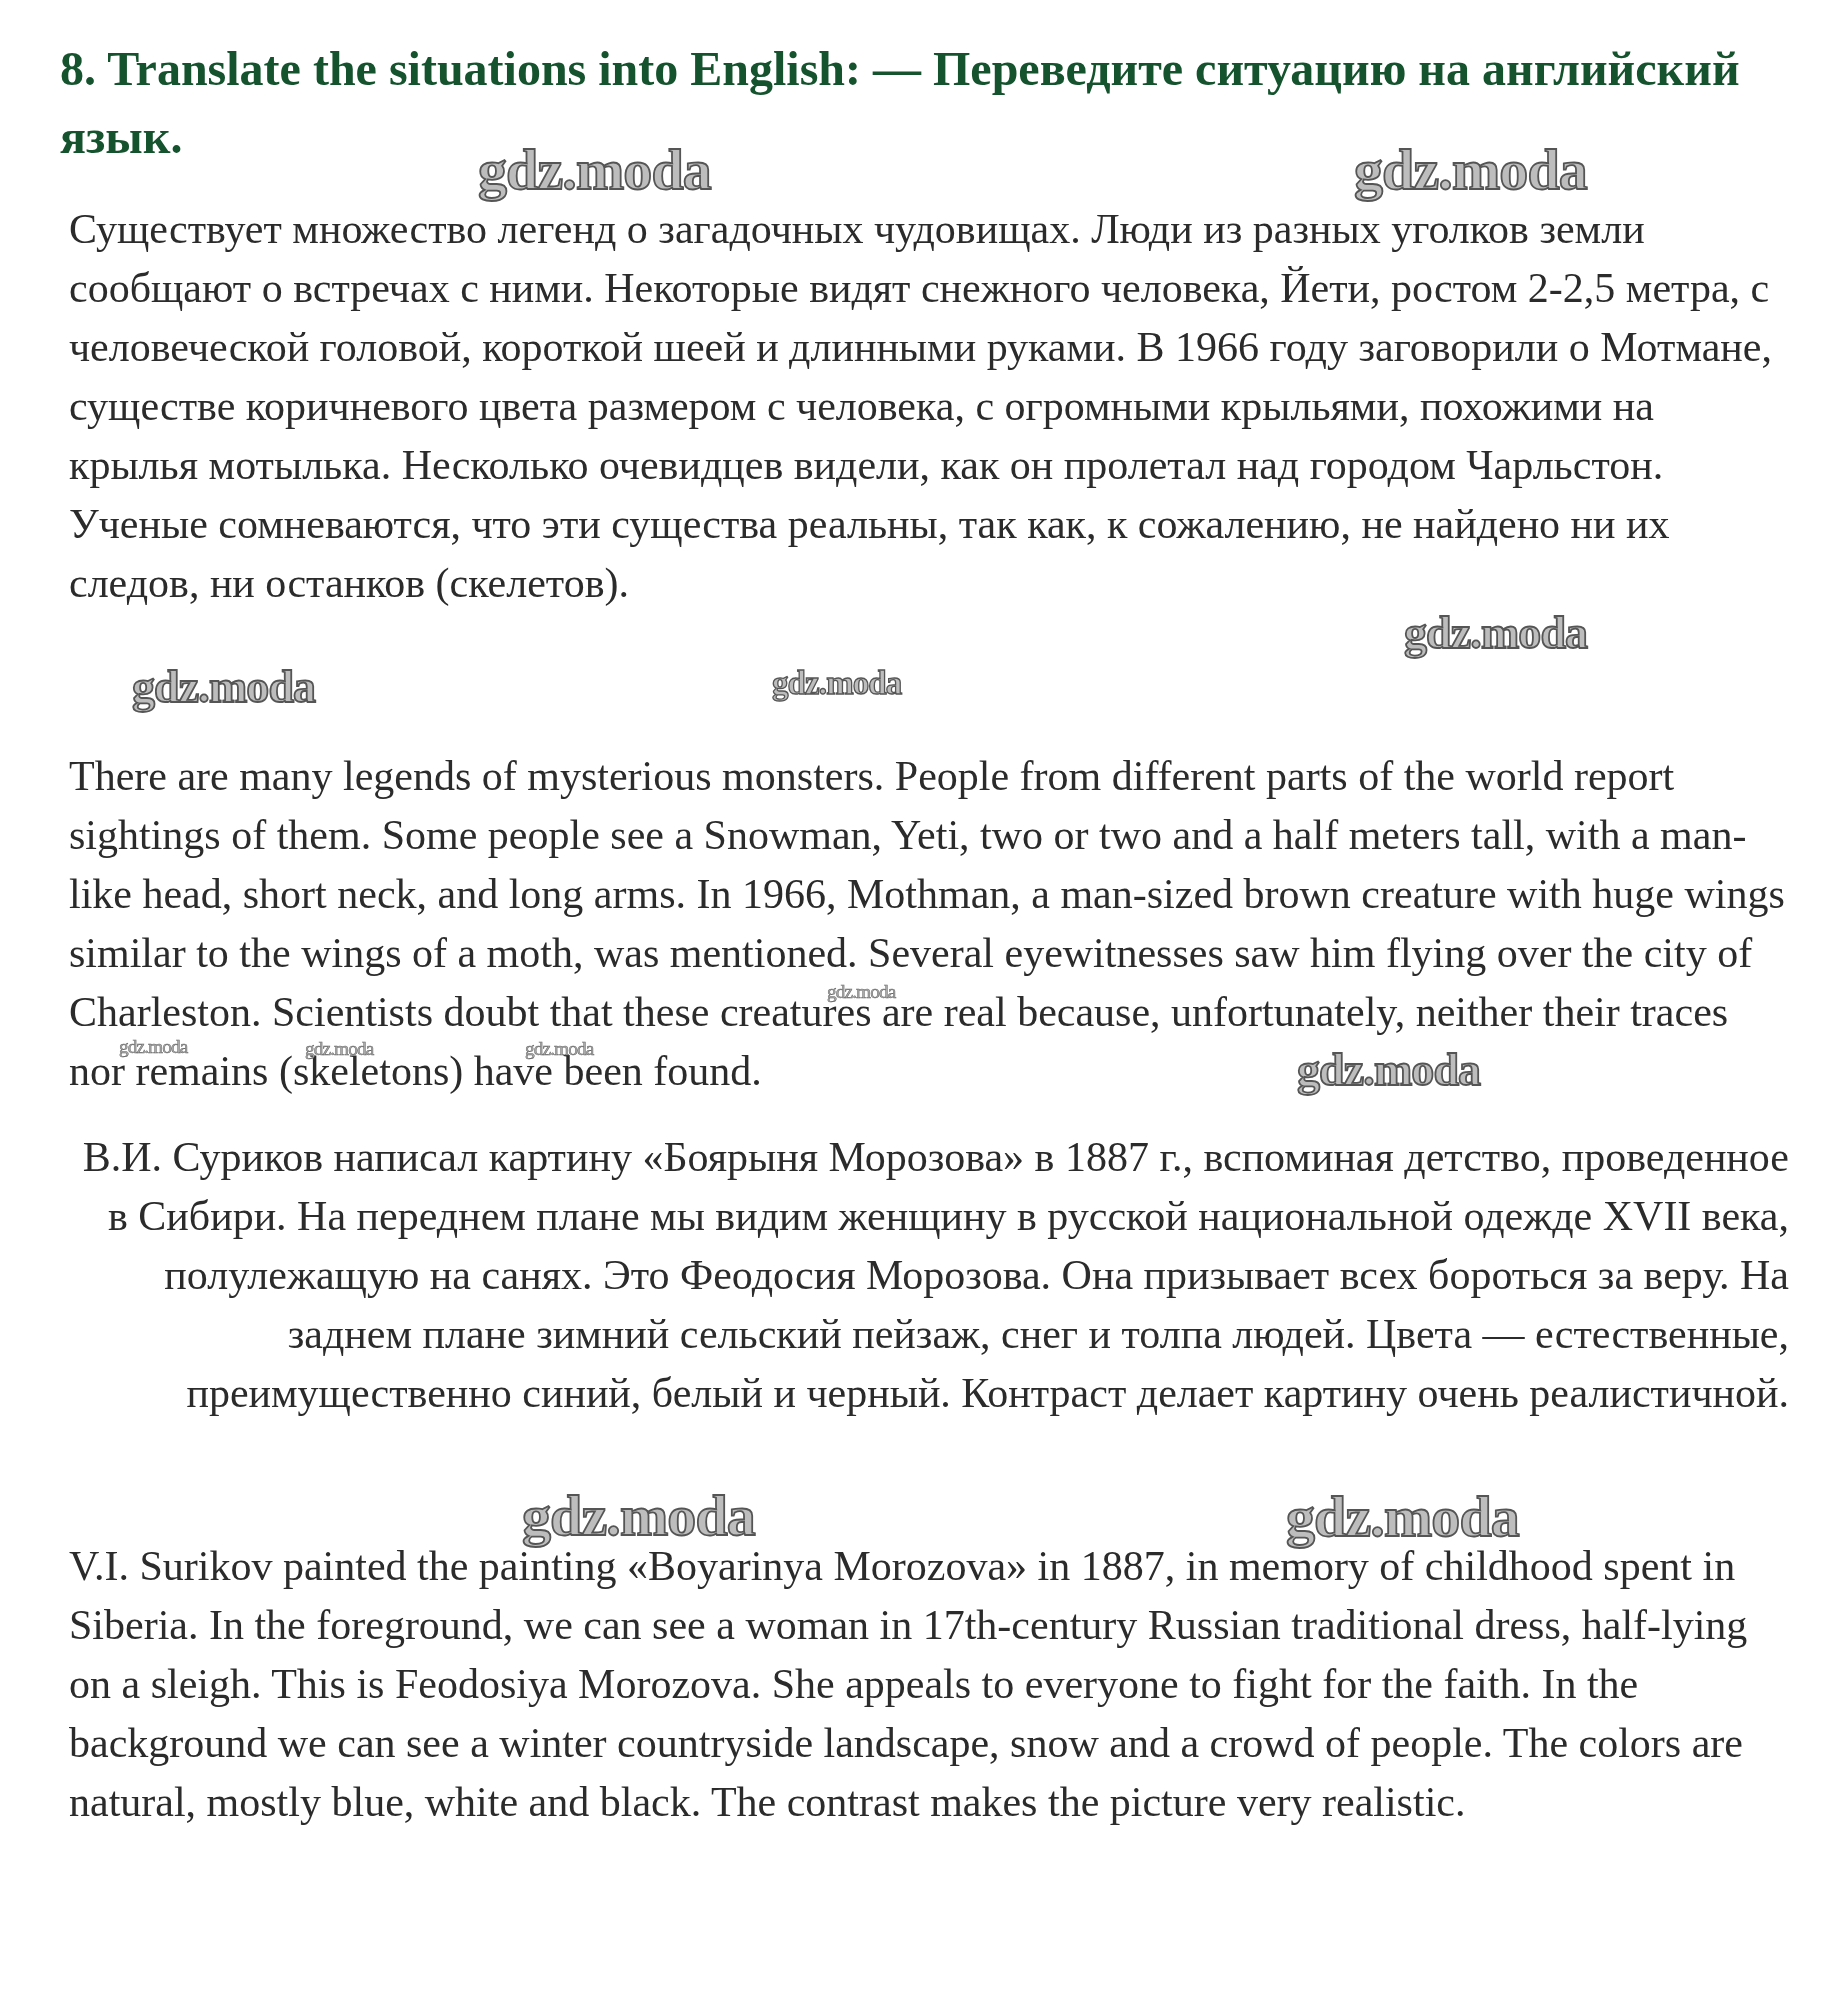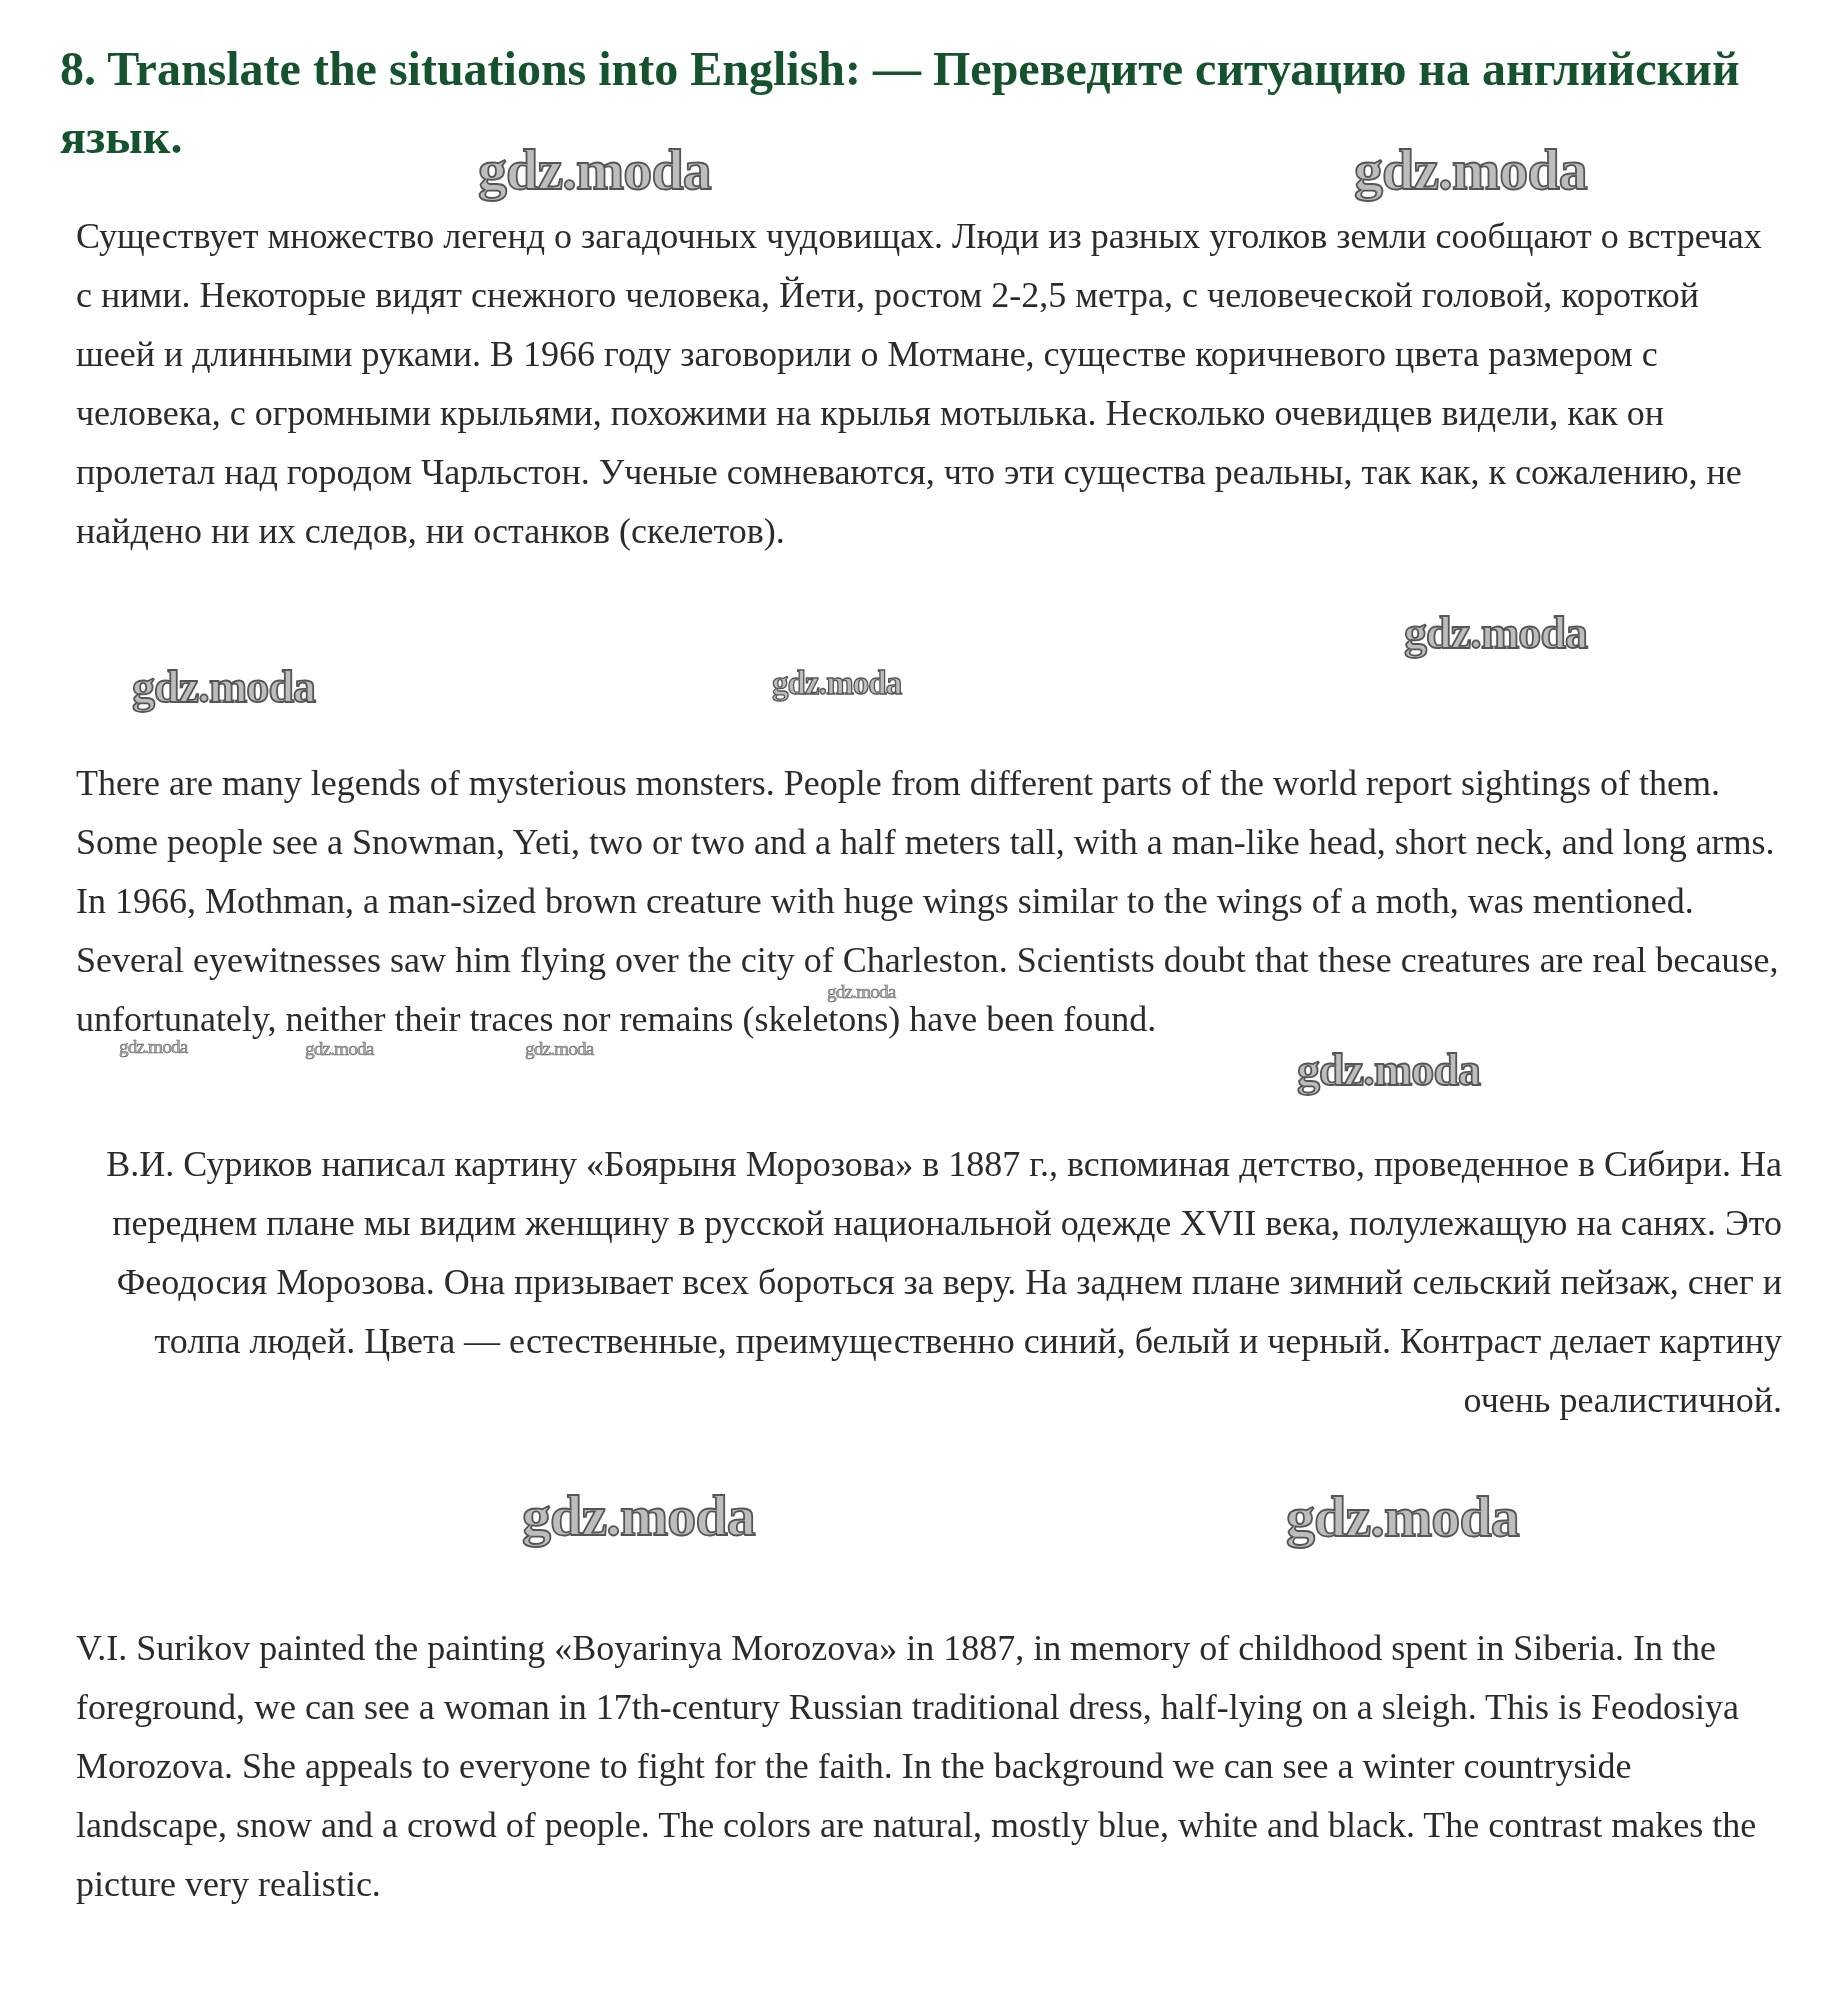--- a/index.html
+++ b/index.html
@@ -7,27 +7,27 @@
   .page {
     position: absolute; left: 60px; top: 35px; width: 1738px;
     font-family: "Liberation Serif", serif;
     color: #2b2b2b;
   }
   .title {
     font-weight: bold; font-size: 48px; line-height: 68px;
     margin: 0; color: #14532d;
   }
   .para {
-    font-size: 36px; line-height: 59px; margin: 16px;
+    font-size: 42px; line-height: 59px; margin: 9px;
     white-space: pre-line;
   }
   .p1 { position: absolute; top: 156px; }
   .p2 { position: absolute; top: 703px; }
   .p3 { position: absolute; top: 1084px; text-align: right; }
-  .p4 { position: absolute; top: 1568px; }
+  .p4 { position: absolute; top: 1493px; }
   .wm {
     position: absolute; font-family: Liberation Serif, serif; font-weight: bold;
     color: #bdbdbd; -webkit-text-stroke: 1.8px #555; letter-spacing: -0.9px;
     white-space: nowrap; pointer-events: none;
   }
   .wm.big { font-size: 58px; }
   .wm.mid { font-size: 46px; }
   .wm.small { font-size: 33px; -webkit-text-stroke: 1.3px #555; }
   .wm.tiny { font-size: 19.3px; -webkit-text-stroke: 0.5px #666; color: #aaa; font-weight: normal; }
 </style>

